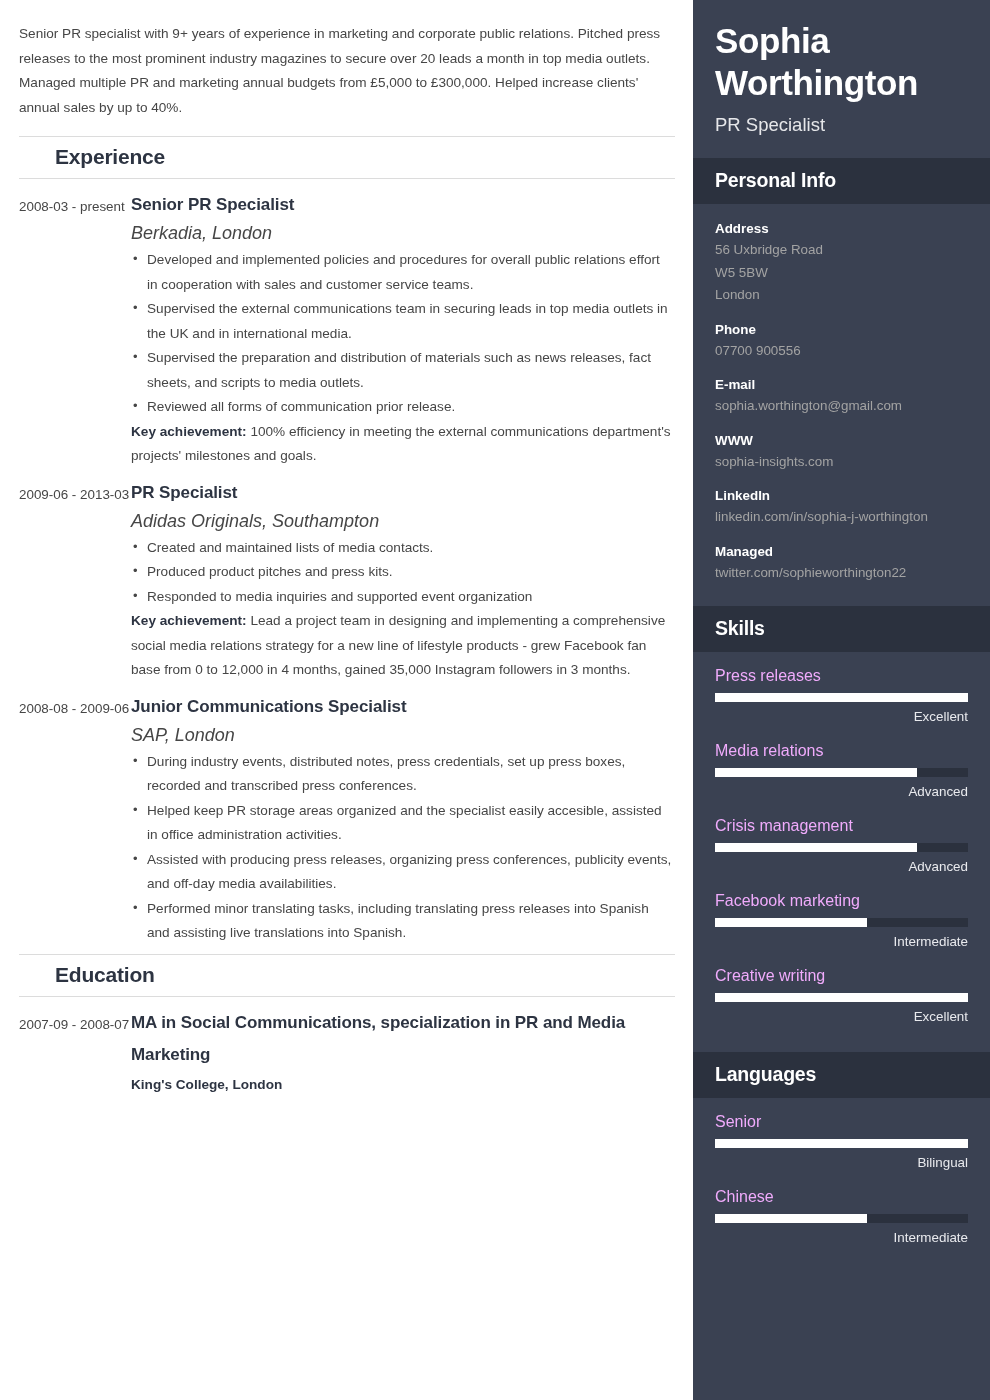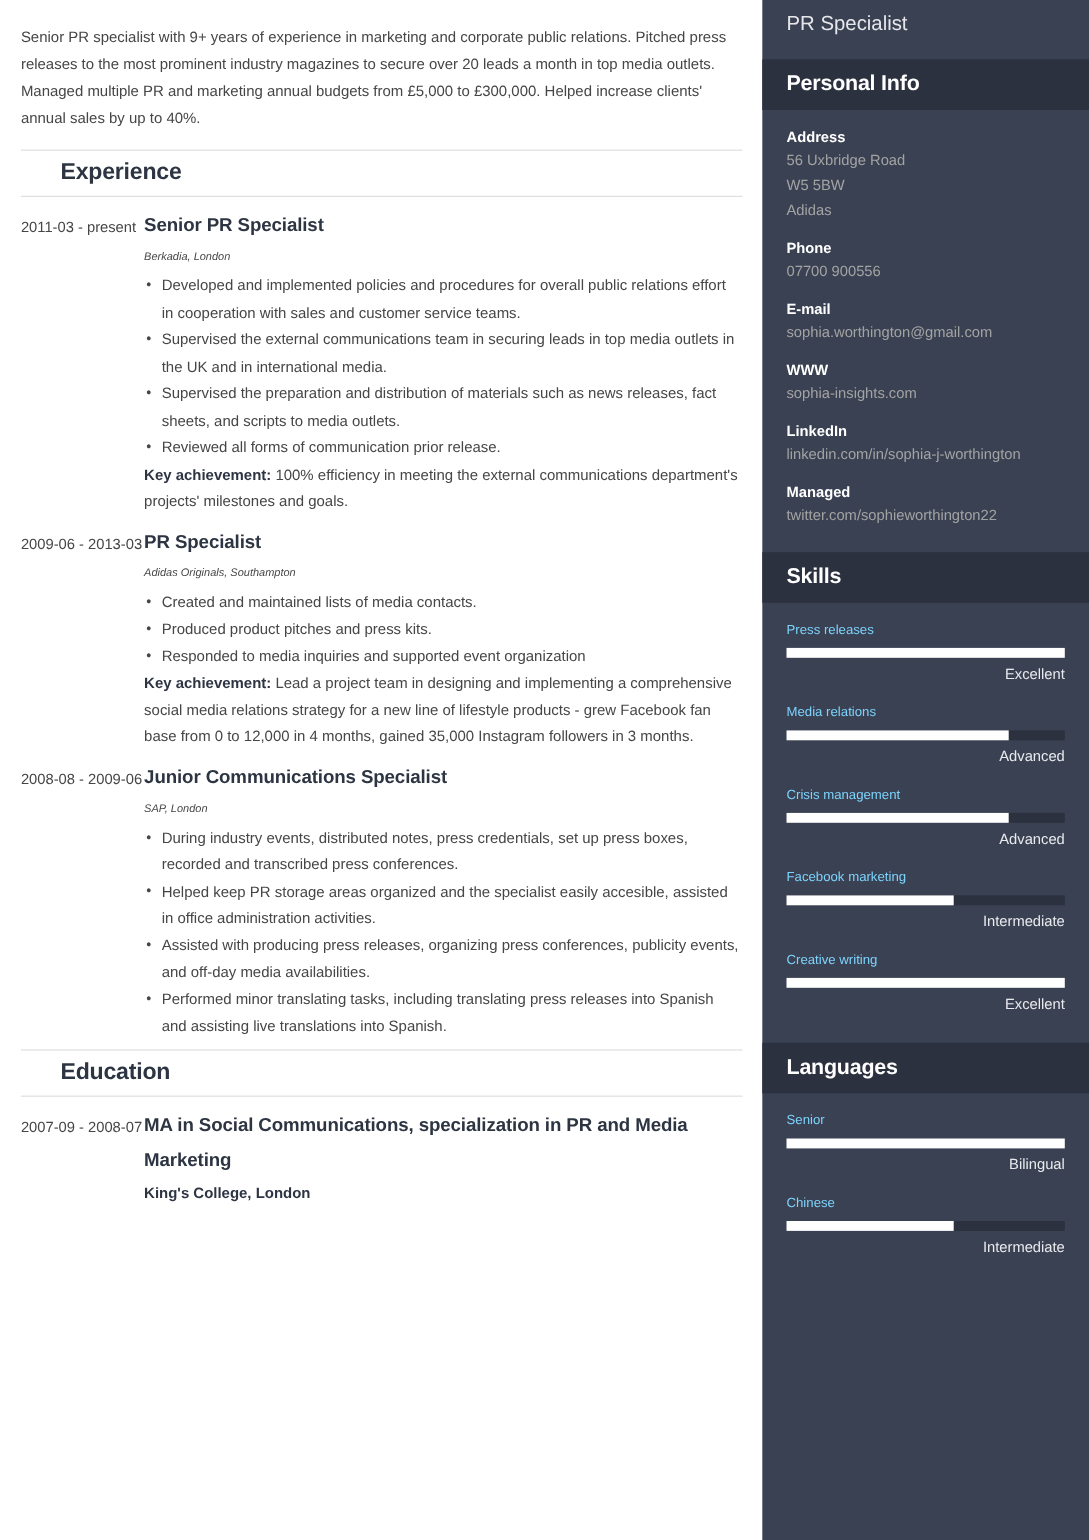--- a/index.html
+++ b/index.html
@@ -52,21 +52,21 @@
   .entry-main { flex: 1 1 auto; padding-right: 6px; }
   .job-title {
     font-size: 17px;
     font-weight: bold;
     color: #2d3442;
     line-height: 32px;
     margin: 0;
     letter-spacing: -0.1px;
   }
   .job-company {
-    font-size: 10px;
+    font-size: 18px;
     font-style: italic;
     color: #464646;
     line-height: 25px;
     margin: 0 0 2px 0;
   }
   ul.bullets { list-style: none; margin: 0; padding: 0; }
   ul.bullets li {
     position: relative;
     font-size: 13.6px;
     line-height: 24.5px;
@@ -152,22 +152,22 @@
   }
   .info-value {
     font-size: 13.4px;
     color: #a3a3a3;
     line-height: 22.5px;
   }
 
   .bar-block { padding: 13px 22px 12px 22px; }
   .bar-item { margin-bottom: 12px; }
   .bar-name {
-    font-size: 12px;
-    color: #7dd3fc;
+    font-size: 16px;
+    color: #f0abfc;
     line-height: 22px;
     margin-bottom: 6px;
   }
   .bar-track {
     height: 9px;
     width: 100%;
     background: #2b313e;
   }
   .bar-fill { height: 9px; background: #ffffff; }
   .bar-level {
@@ -186,21 +186,21 @@
   <div class="main">
 
     <p class="summary">Senior PR specialist with 9+ years of experience in marketing and corporate public relations. Pitched press releases to the most prominent industry magazines to secure over 20 leads a month in top media outlets. Managed multiple PR and marketing annual budgets from £5,000 to £300,000. Helped increase clients' annual sales by up to 40%.</p>
 
     <div class="rule"></div>
     <div class="section-head">Experience</div>
     <div class="rule"></div>
 
     <div class="section-body" id="experience-list">
         <div class="entry">
-          <div class="entry-dates">2011-03 - present</div>
+          <div class="entry-dates">2008-03 - present</div>
           <div class="entry-main">
             <div class="job-title">Senior PR Specialist</div>
             <div class="job-company">Berkadia, London</div>
             <ul class="bullets">
               <li>Developed and implemented policies and procedures for overall public relations effort in cooperation with sales and customer service teams.</li>
               <li>Supervised the external communications team in securing leads in top media outlets in the UK and in international media.</li>
               <li>Supervised the preparation and distribution of materials such as news releases, fact sheets, and scripts to media outlets.</li>
               <li>Reviewed all forms of communication prior release.</li>
             </ul>
             <p class="achievement"><b>Key achievement:</b> 100% efficiency in meeting the external communications department's projects' milestones and goals.</p>
@@ -245,32 +245,33 @@
             <div class="edu-degree">MA in Social Communications, specialization in PR and Media Marketing</div>
             <div class="edu-school">King's College, London</div>
           </div>
         </div>
       </div>
   </div>
 
   <div class="sidebar">
 
     <div class="side-pad">
+      <h1 class="name">Sophia Worthington</h1>
       <div class="job-sub">PR Specialist</div>
     </div>
 
     <div class="band">
       <h2>Personal Info</h2>
     </div>
     <div class="info-block" id="personal-info-list">
         <div class="info-item">
           <div class="info-label">Address</div>
           <div class="info-value">56 Uxbridge Road</div>
           <div class="info-value">W5 5BW</div>
-          <div class="info-value">Adidas</div>
+          <div class="info-value">London</div>
         </div>
         <div class="info-item">
           <div class="info-label">Phone</div>
           <div class="info-value">07700 900556</div>
         </div>
         <div class="info-item">
           <div class="info-label">E-mail</div>
           <div class="info-value">sophia.worthington@gmail.com</div>
         </div>
         <div class="info-item">

